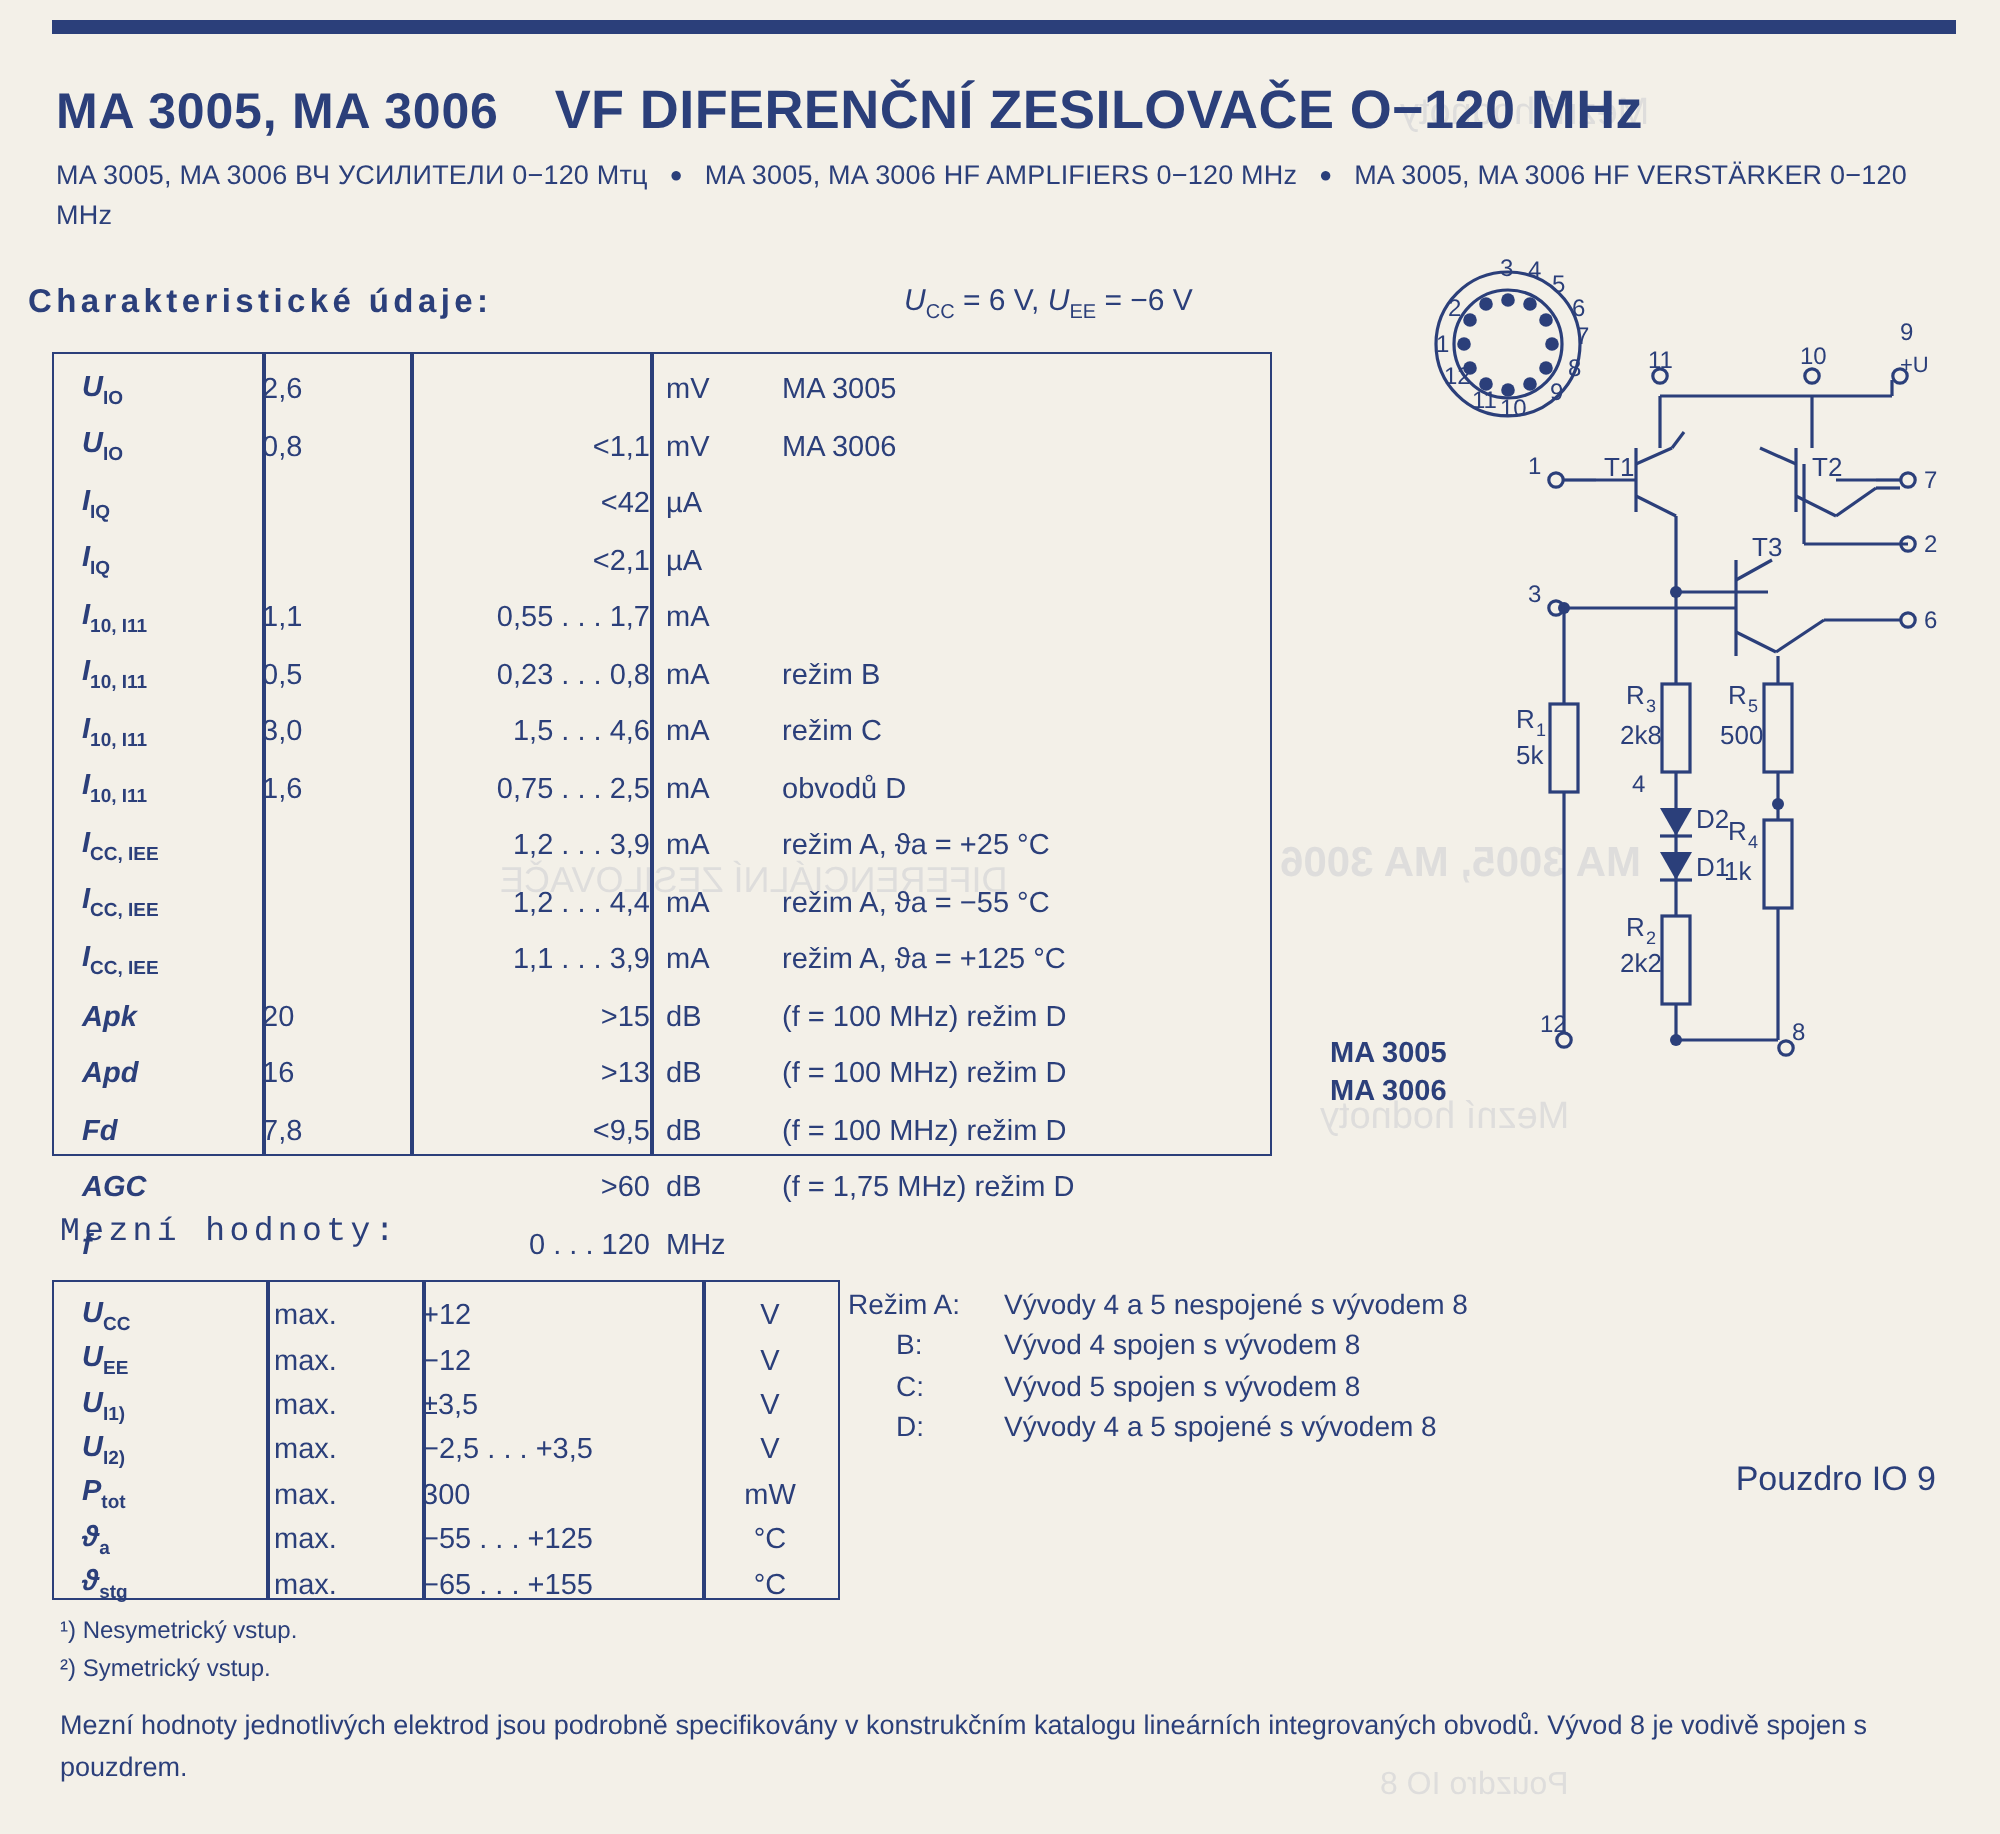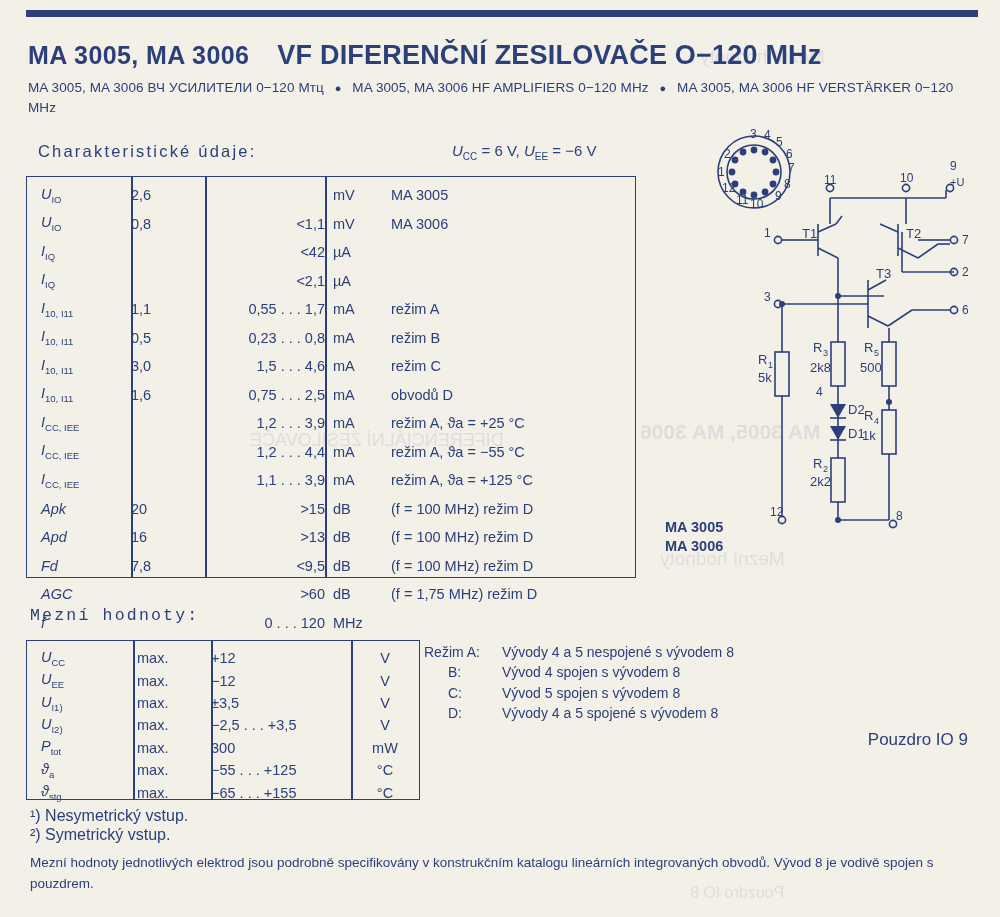--- a/index.html
+++ b/index.html
@@ -68,21 +68,21 @@
   .subtitle .dot {
     font-size: 11px;
     vertical-align: middle;
     padding: 0 7px;
   }
   .sec-head {
     position: absolute;
     font-size: 16.5px;
     letter-spacing: 2.2px;
   }
-  #char-head { left: 38px; top: 142px; }
+  #char-head { left: 14px; top: 142px; font-weight: bold; }
   #mezni-head { left: 30px; top: 606px; font-family: Liberation Mono, monospace; }
   .cond {
     position: absolute;
     left: 452px;
     top: 142px;
     font-size: 15px;
   }
   .cond i { font-style: italic; }
   .cond sub { font-size: 10px; }
   .tbl-box {
@@ -112,21 +112,21 @@
     display: flex;
     height: 28.5px;
     align-items: center;
     font-size: 14.5px;
   }
   .c-sym { width: 104px; padding-left: 14px; box-sizing: border-box; }
   .c-typ { width: 74px; text-align: left; box-sizing: border-box; }
   .c-rng { width: 120px; text-align: right; box-sizing: border-box; }
   .c-unit { width: 58px; text-align: left; padding-left: 8px; box-sizing: border-box; }
   .c-note { flex: 1; padding-left: 8px; box-sizing: border-box; }
-  .sym { font-style: italic; }
+  .sym { font-style: italic; font-weight: bold; }
   .sym sub { font-style: normal; font-size: 9.5px; }
 
   
   #mezni-table {
     left: 26px;
     top: 640px;
     width: 392px;
     height: 158px;
   }
   .m-row {
@@ -147,21 +147,21 @@
     font-size: 14px;
     line-height: 20.4px;
   }
   .regimes .lbl { display: inline-block; width: 78px; }
   .regimes .lbl2 { display: inline-block; width: 78px; padding-left: 24px; box-sizing: border-box;}
 
   .footnotes {
     position: absolute;
     left: 30px;
     top: 806px;
-    font-size: 16px;
+    font-size: 12px;
     line-height: 19px;
   }
   .footer-note {
     position: absolute;
     left: 30px;
     top: 852px;
     width: 940px;
     font-size: 13.5px;
     line-height: 21px;
   }
@@ -245,21 +245,20 @@
           <div class="c-typ"></div>
           <div class="c-rng">&lt;2,1</div>
           <div class="c-unit">µA</div>
           <div class="c-note"></div>
         </div>
         <div class="row">
           <div class="c-sym"><span class="sym">I<sub>10, I11</sub></span></div>
           <div class="c-typ">1,1</div>
           <div class="c-rng">0,55 . . . 1,7</div>
           <div class="c-unit">mA</div>
-          <div class="c-note">režim A</div>
         </div>
         <div class="row">
           <div class="c-sym"><span class="sym">I<sub>10, I11</sub></span></div>
           <div class="c-typ">0,5</div>
           <div class="c-rng">0,23 . . . 0,8</div>
           <div class="c-unit">mA</div>
           <div class="c-note">režim B</div>
         </div>
         <div class="row">
           <div class="c-sym"><span class="sym">I<sub>10, I11</sub></span></div>

